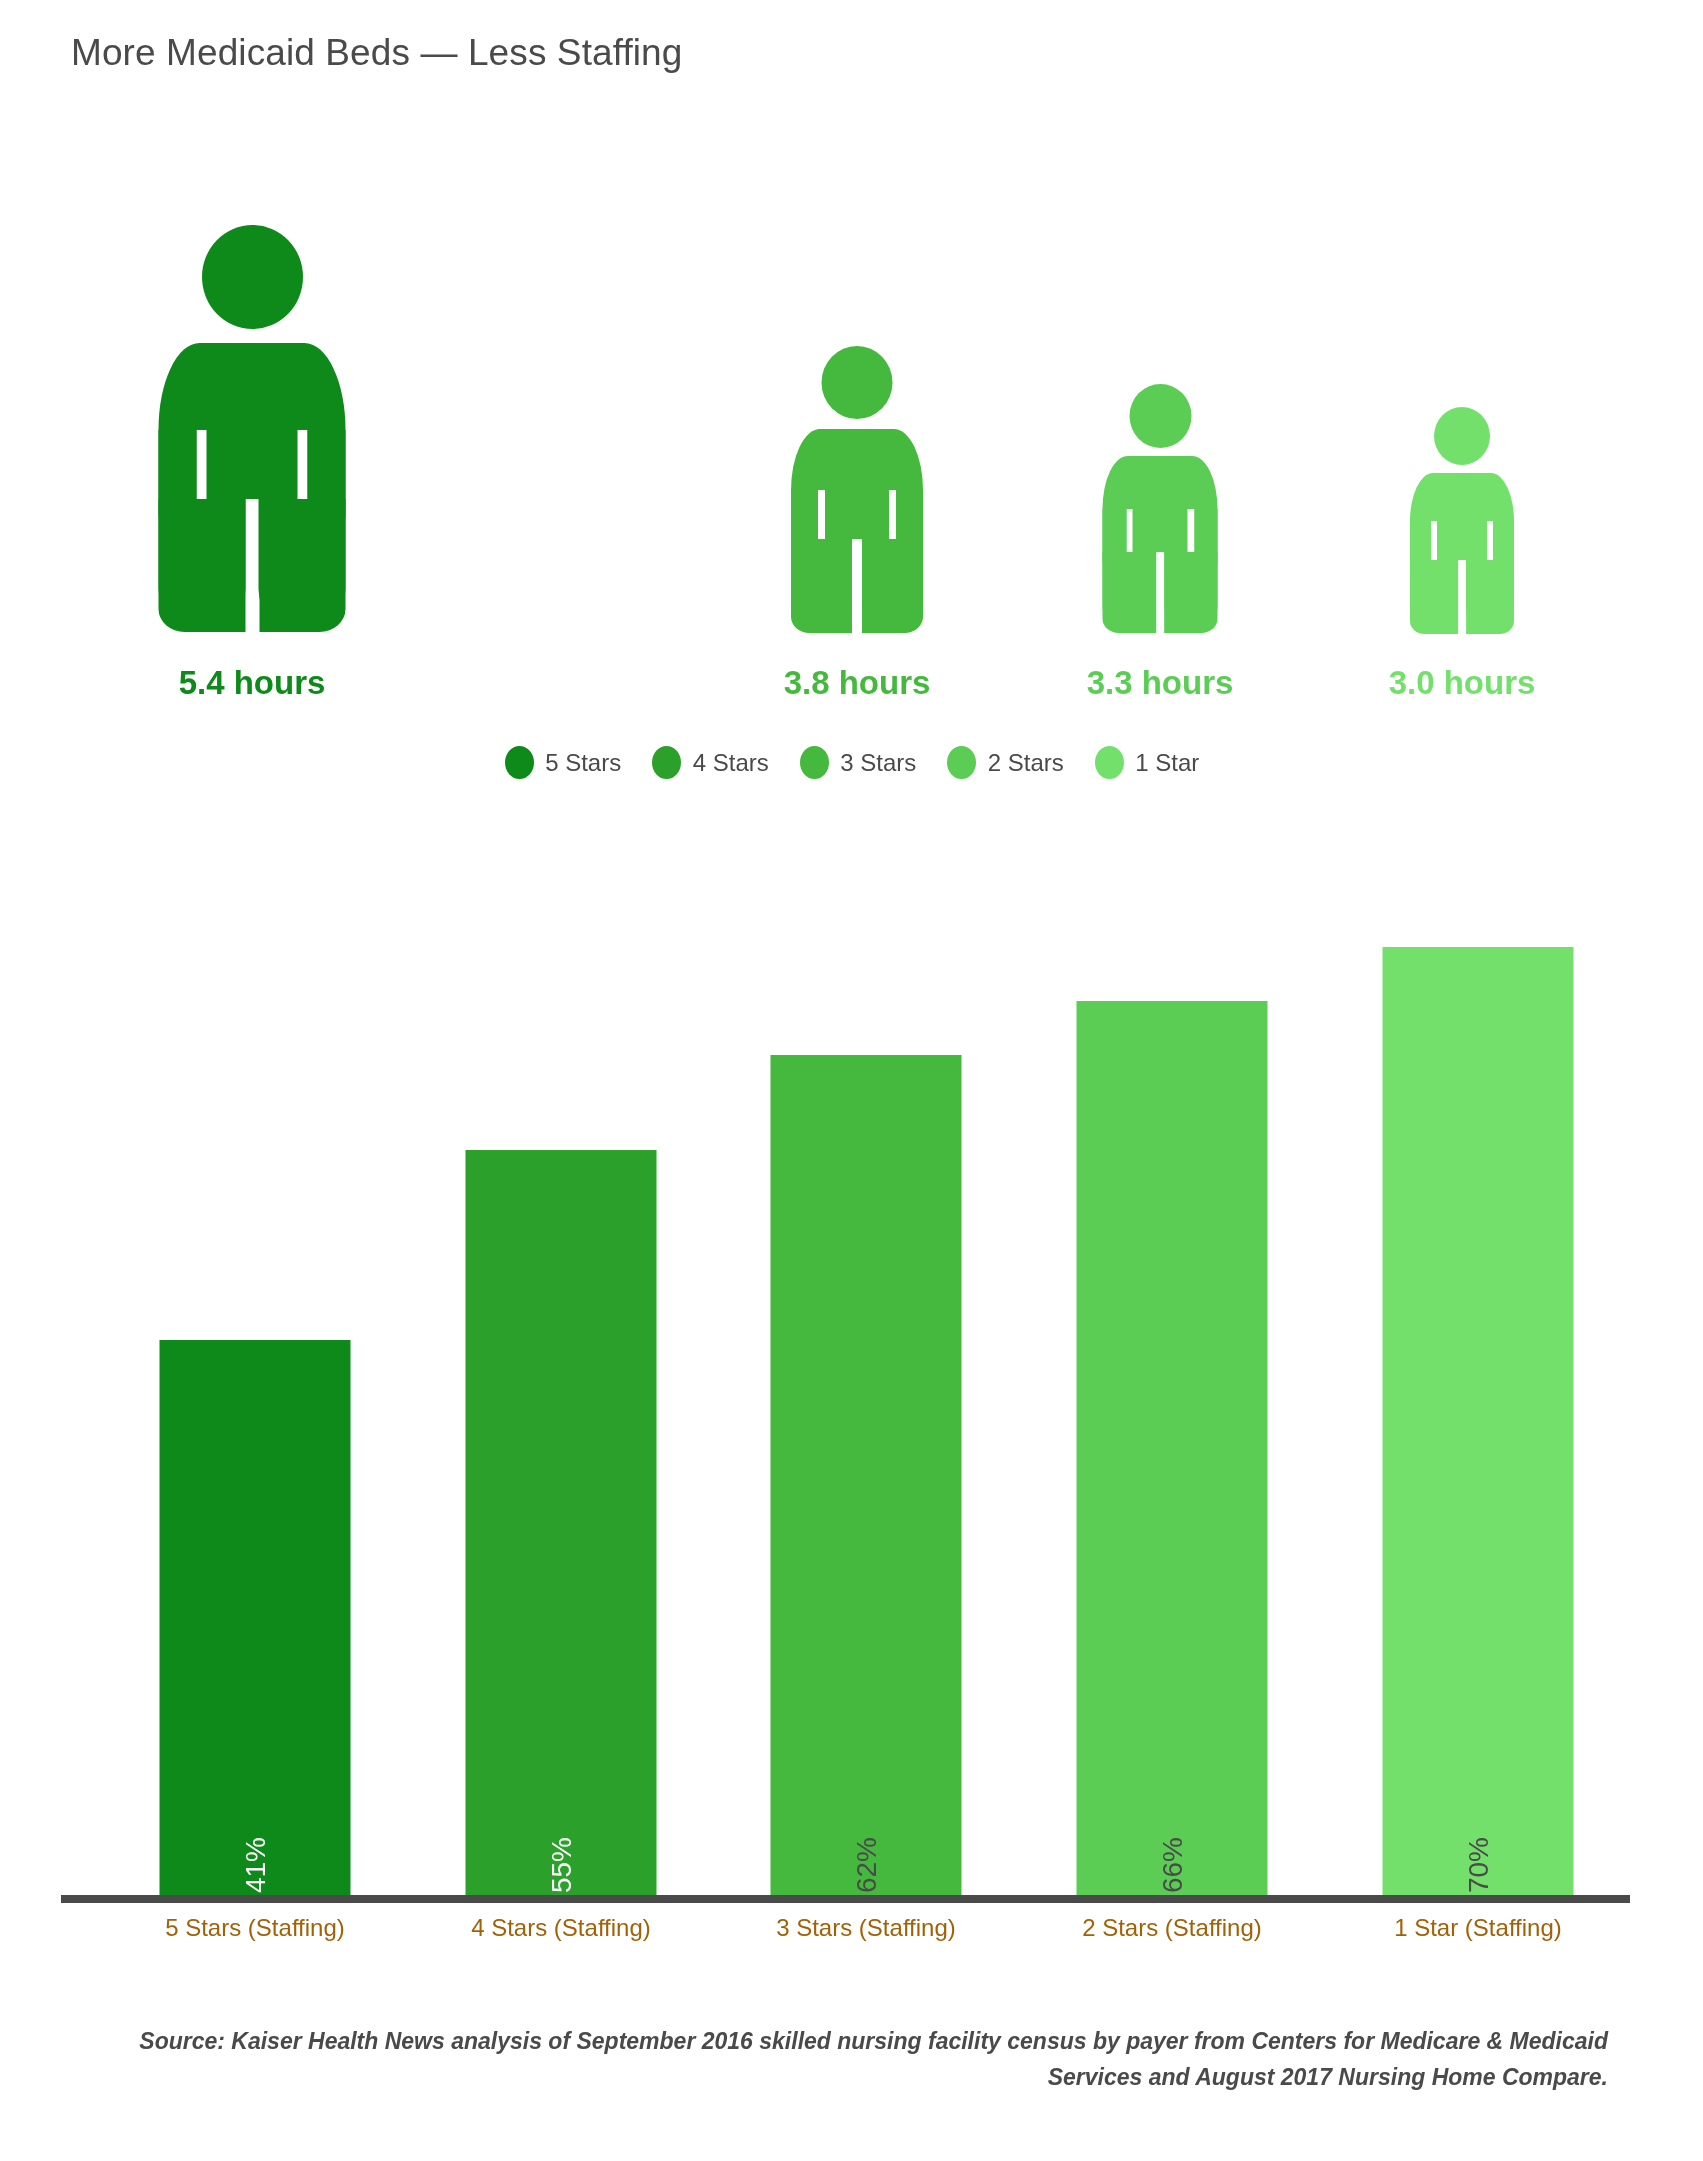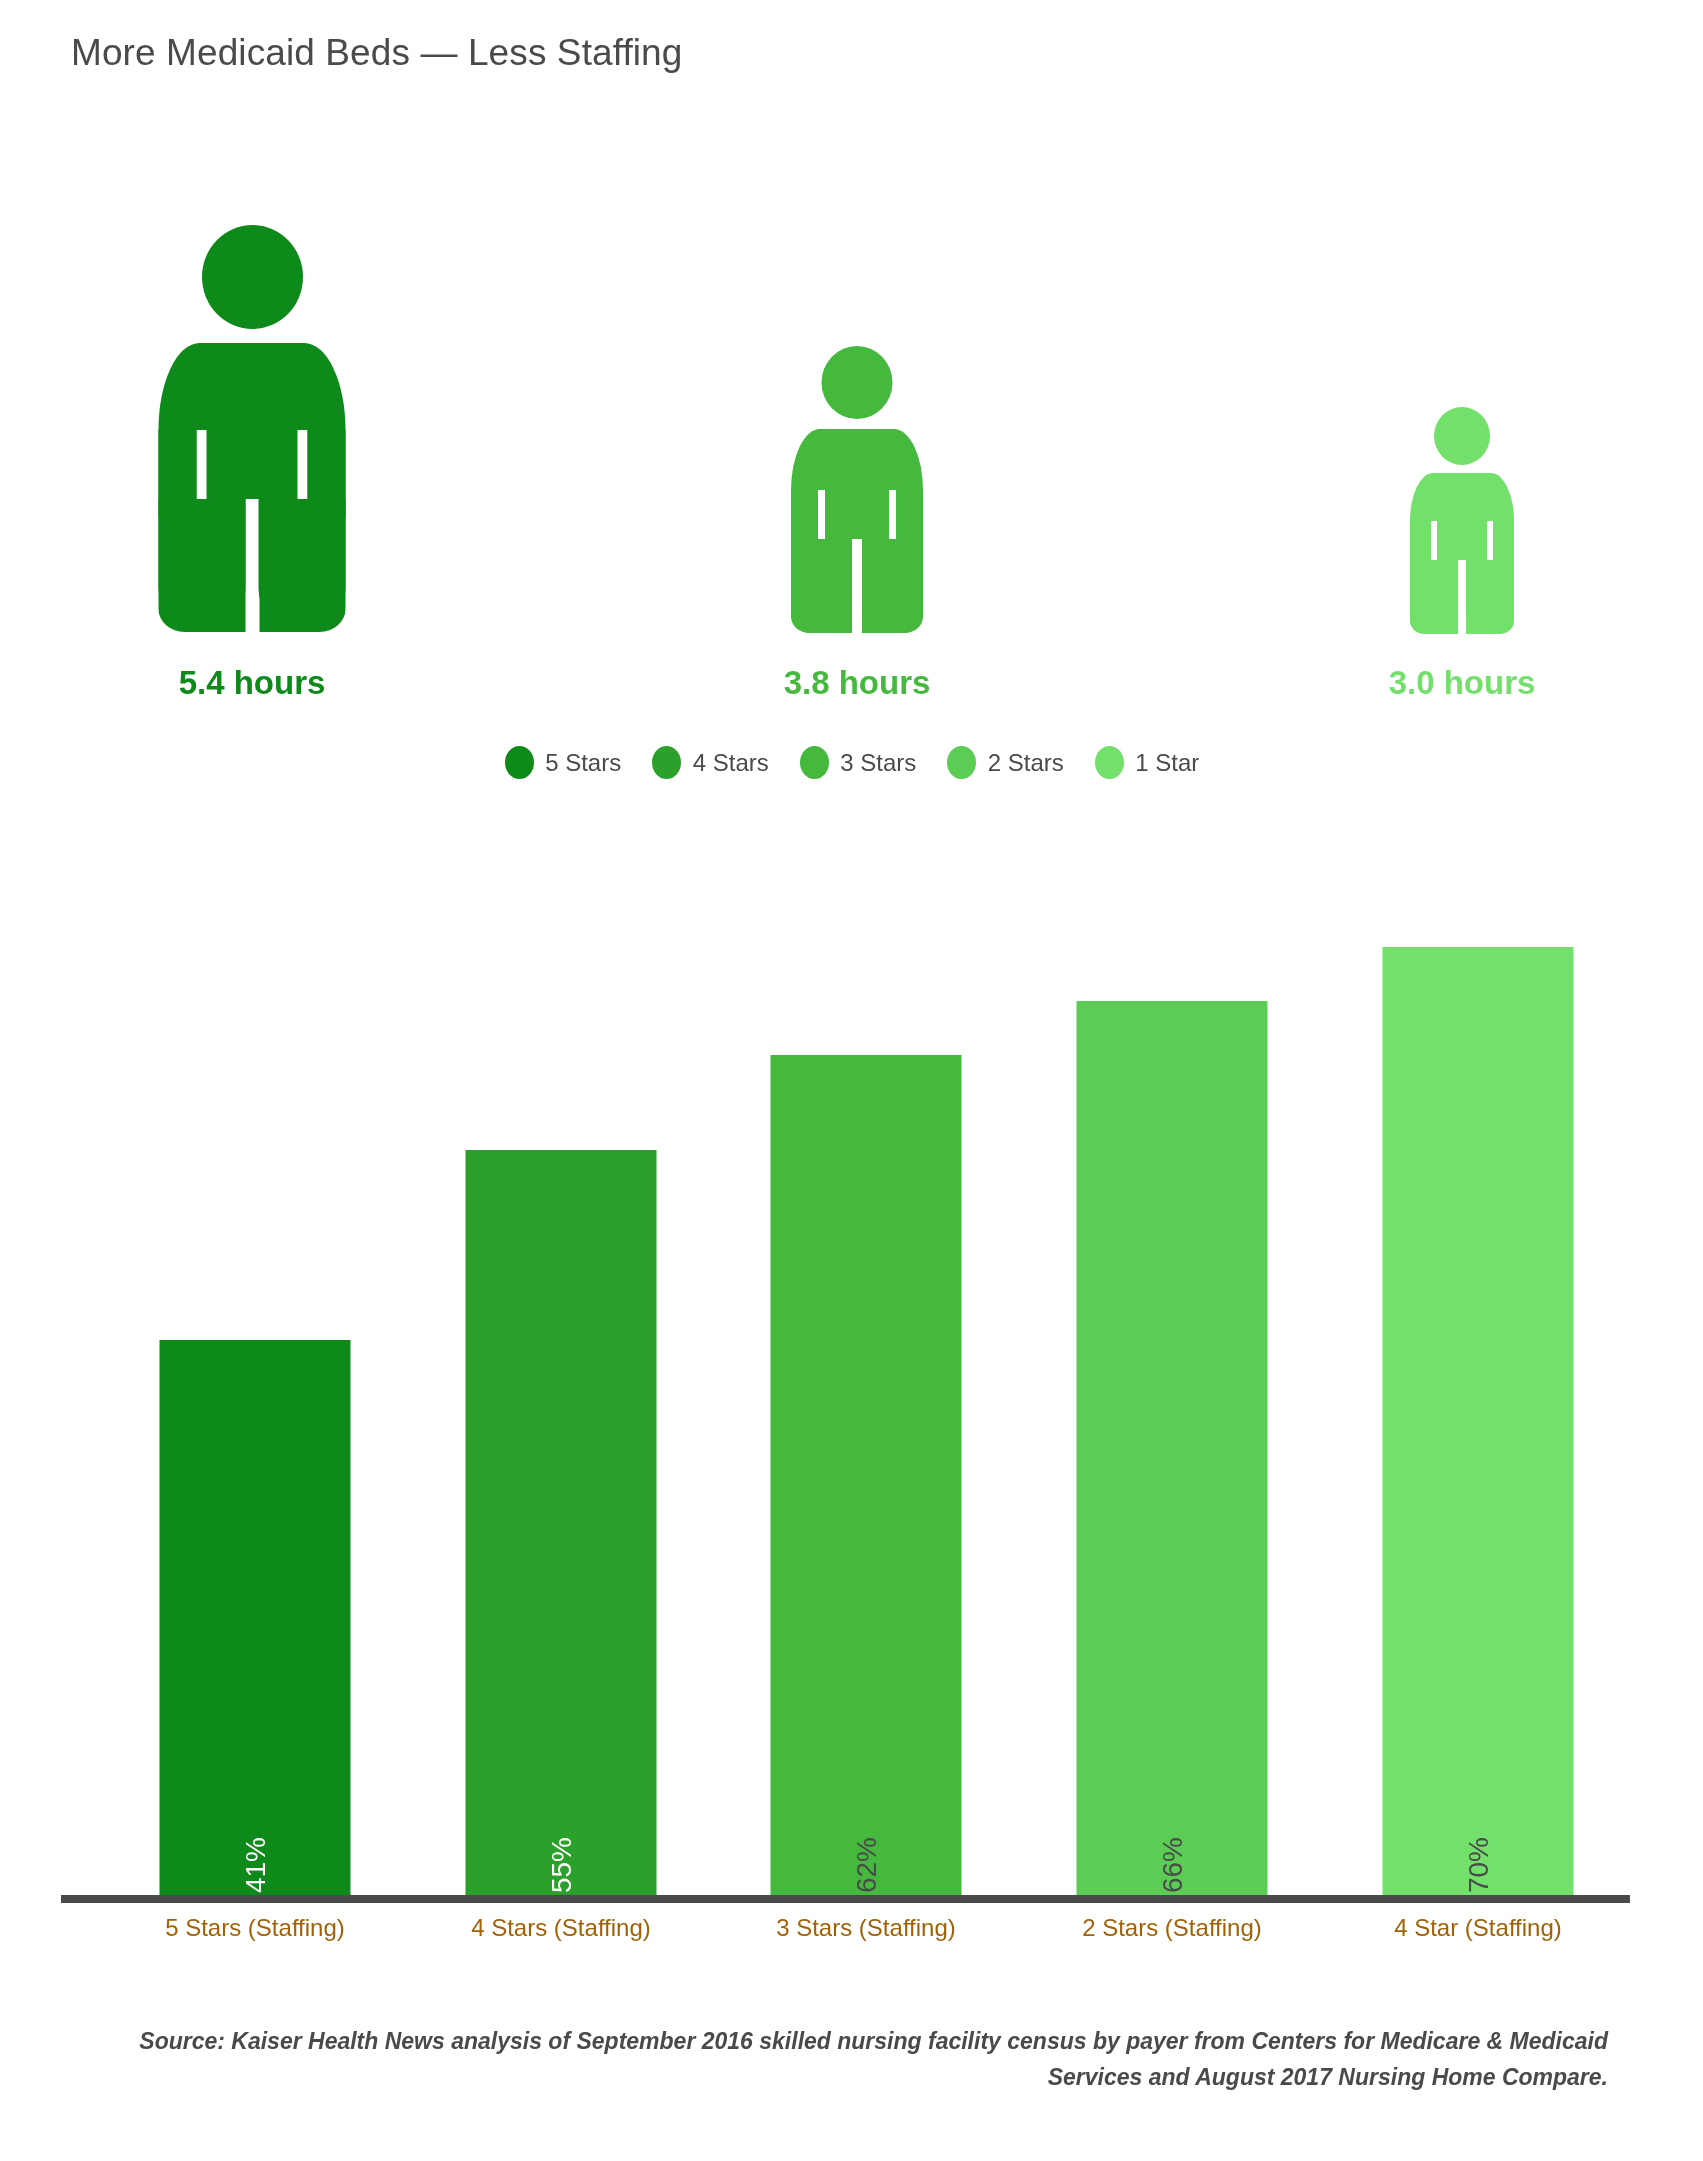--- a/index.html
+++ b/index.html
@@ -233,20 +233,36 @@
               <div class="fig-gap-right" style="top: 61px; width: 7.3px; height: 73px; right: 27px;"></div>
               <div class="fig-legsplit" style="left: 50%; transform: translateX(-50%); width: 10px; height: 94px; bottom: 0px;"></div>
               <div style="position: absolute; bottom: 0px; width: 61px; height: 94px; background: rgb(69, 184, 62); border-radius: 0px 0px 30.5px 30.5px; left: 0px;"></div>
               <div style="position: absolute; bottom: 0px; width: 61px; height: 94px; background: rgb(69, 184, 62); border-radius: 0px 0px 30.5px 30.5px; right: 0px;"></div>
               <div style="position: absolute; top: 61px; width: 27px; height: 73px; background: rgb(69, 184, 62); border-radius: 0px 0px 13.5px 13.5px; left: 0px;"></div>
               <div style="position: absolute; top: 61px; width: 27px; height: 73px; background: rgb(69, 184, 62); border-radius: 0px 0px 13.5px 13.5px; right: 0px;"></div>
             </div>
           </div>
           <div class="picto-label" style="color: rgb(69, 184, 62);">3.8 hours</div>
         </div>
+        <div class="picto-cell" style="left: 908px;">
+          <div class="figure" style="width: 115px; height: 249px;">
+            <div class="fig-head" style="width: 62px; height: 64px; background: rgb(91, 205, 85);"></div>
+            <div class="fig-body" style="top: 72px; height: 177px;">
+              <div class="fig-torso" style="height: 177px; background: rgb(91, 205, 85);"></div>
+              <div class="fig-gap-left" style="top: 53px; width: 6.3px; height: 64px; left: 23.5px;"></div>
+              <div class="fig-gap-right" style="top: 53px; width: 6.3px; height: 64px; right: 23.5px;"></div>
+              <div class="fig-legsplit" style="left: 50%; transform: translateX(-50%); width: 8.6px; height: 81px; bottom: 0px;"></div>
+              <div style="position: absolute; bottom: 0px; width: 53px; height: 81px; background: rgb(91, 205, 85); border-radius: 0px 0px 26.5px 26.5px; left: 0px;"></div>
+              <div style="position: absolute; bottom: 0px; width: 53px; height: 81px; background: rgb(91, 205, 85); border-radius: 0px 0px 26.5px 26.5px; right: 0px;"></div>
+              <div style="position: absolute; top: 53px; width: 23.5px; height: 64px; background: rgb(91, 205, 85); border-radius: 0px 0px 11.7px 11.7px; left: 0px;"></div>
+              <div style="position: absolute; top: 53px; width: 23.5px; height: 64px; background: rgb(91, 205, 85); border-radius: 0px 0px 11.7px 11.7px; right: 0px;"></div>
+            </div>
+          </div>
+          <div class="picto-label" style="color: rgb(91, 205, 85);">3.3 hours</div>
+        </div>
         <div class="picto-cell" style="left: 1210px;">
           <div class="figure" style="width: 104px; height: 226px;">
             <div class="fig-head" style="width: 56px; height: 58px; background: rgb(116, 224, 108);"></div>
             <div class="fig-body" style="top: 66px; height: 161px;">
               <div class="fig-torso" style="height: 161px; background: rgb(116, 224, 108);"></div>
               <div class="fig-gap-left" style="top: 48px; width: 5.7px; height: 58px; left: 21.4px;"></div>
               <div class="fig-gap-right" style="top: 48px; width: 5.7px; height: 58px; right: 21.4px;"></div>
               <div class="fig-legsplit" style="left: 50%; transform: translateX(-50%); width: 7.8px; height: 74px; bottom: 0px;"></div>
               <div style="position: absolute; bottom: 0px; width: 48px; height: 74px; background: rgb(116, 224, 108); border-radius: 0px 0px 24px 24px; left: 0px;"></div>
               <div style="position: absolute; bottom: 0px; width: 48px; height: 74px; background: rgb(116, 224, 108); border-radius: 0px 0px 24px 24px; right: 0px;"></div>
@@ -309,20 +325,20 @@
             <div class="bar-value" style="color: rgb(74, 74, 74);">70%</div>
           </div>
         </div>
       </div>
     <div class="axis-line"></div>
     <div class="xlabels" id="xlabels">
         <div class="xlabel" style="left: 0px;">5 Stars (Staffing)</div>
         <div class="xlabel" style="left: 306px;">4 Stars (Staffing)</div>
         <div class="xlabel" style="left: 611px;">3 Stars (Staffing)</div>
         <div class="xlabel" style="left: 917px;">2 Stars (Staffing)</div>
-        <div class="xlabel" style="left: 1223px;">4 Star (Staffing)</div>
+        <div class="xlabel" style="left: 1223px;">1 Star (Staffing)</div>
       </div>
   </div>
 
   <div class="source">Source: Kaiser Health News analysis of September 2016 skilled nursing facility census by payer from Centers for Medicare &amp; Medicaid Services and August 2017 Nursing Home Compare.</div>
 
 </div>
 
 
 </body></html>

